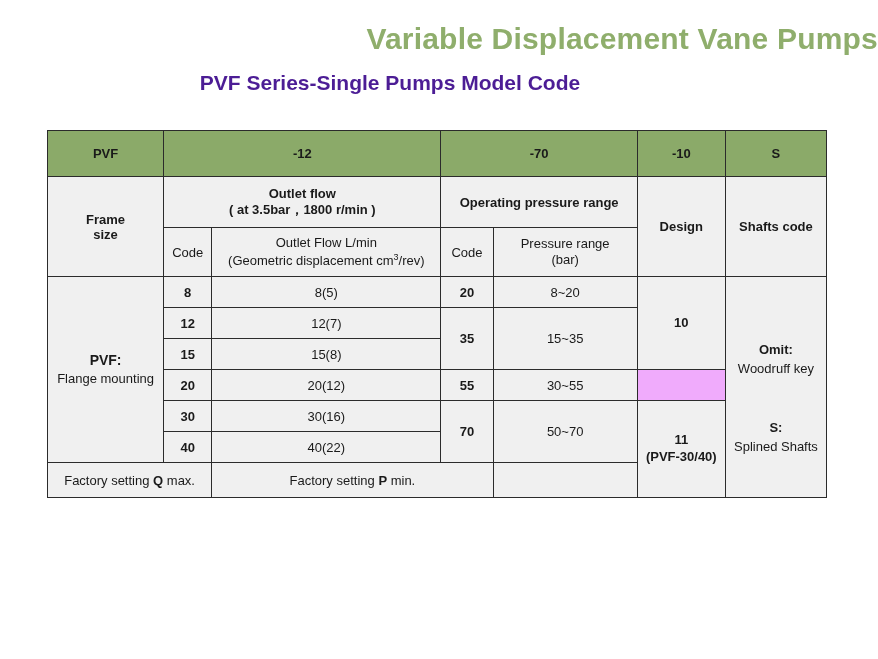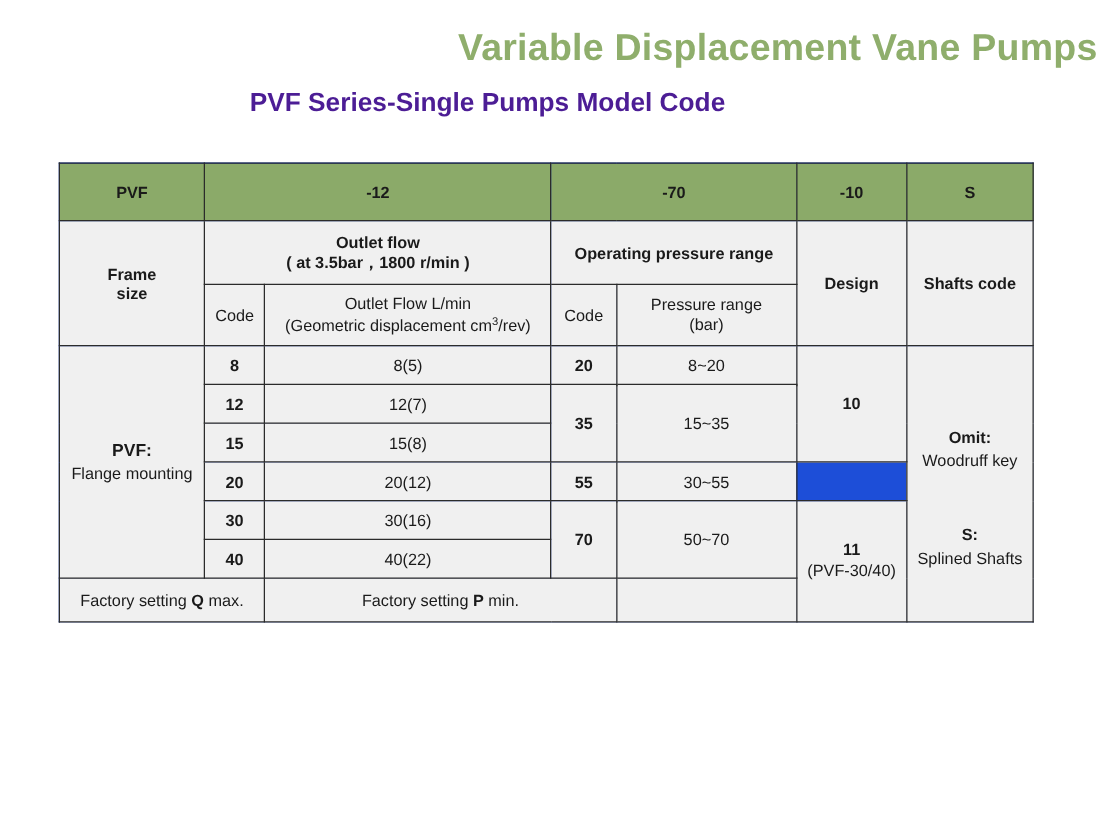--- a/index.html
+++ b/index.html
@@ -48,21 +48,21 @@
   .table-wrap {
     position: absolute;
     left: 47px;
     top: 130px;
     width: 780px;
   }
   table.model-code {
     border-collapse: collapse;
     table-layout: fixed;
     width: 780px;
-    background: #1d4ed8;
+    background: #f0abfc;
     padding-left: 16px;
   }
   table.model-code td {
     border: 1px solid #2b2b2b;
     background: #F0F0F0;
     padding: 2px 4px;
     font-size: 13px;
     text-align: center;
     vertical-align: middle;
     color: #1a1a1a;
@@ -115,21 +115,21 @@
   td.p-range-cell {
     font-size: 13px;
     color: #222222;
   }
   td.design-cell {
     font-weight: bold;
     font-size: 15px;
     line-height: 1.3;
   }
   td.design-cell .small {
-    font-weight: normal;
+    font-weight: bold;
     font-size: 13px;
     display: block;
   }
   td.shafts-cell {
     text-align: left;
     padding-left: 10px;
     font-size: 13px;
     line-height: 1.45;
     vertical-align: middle;
   }

